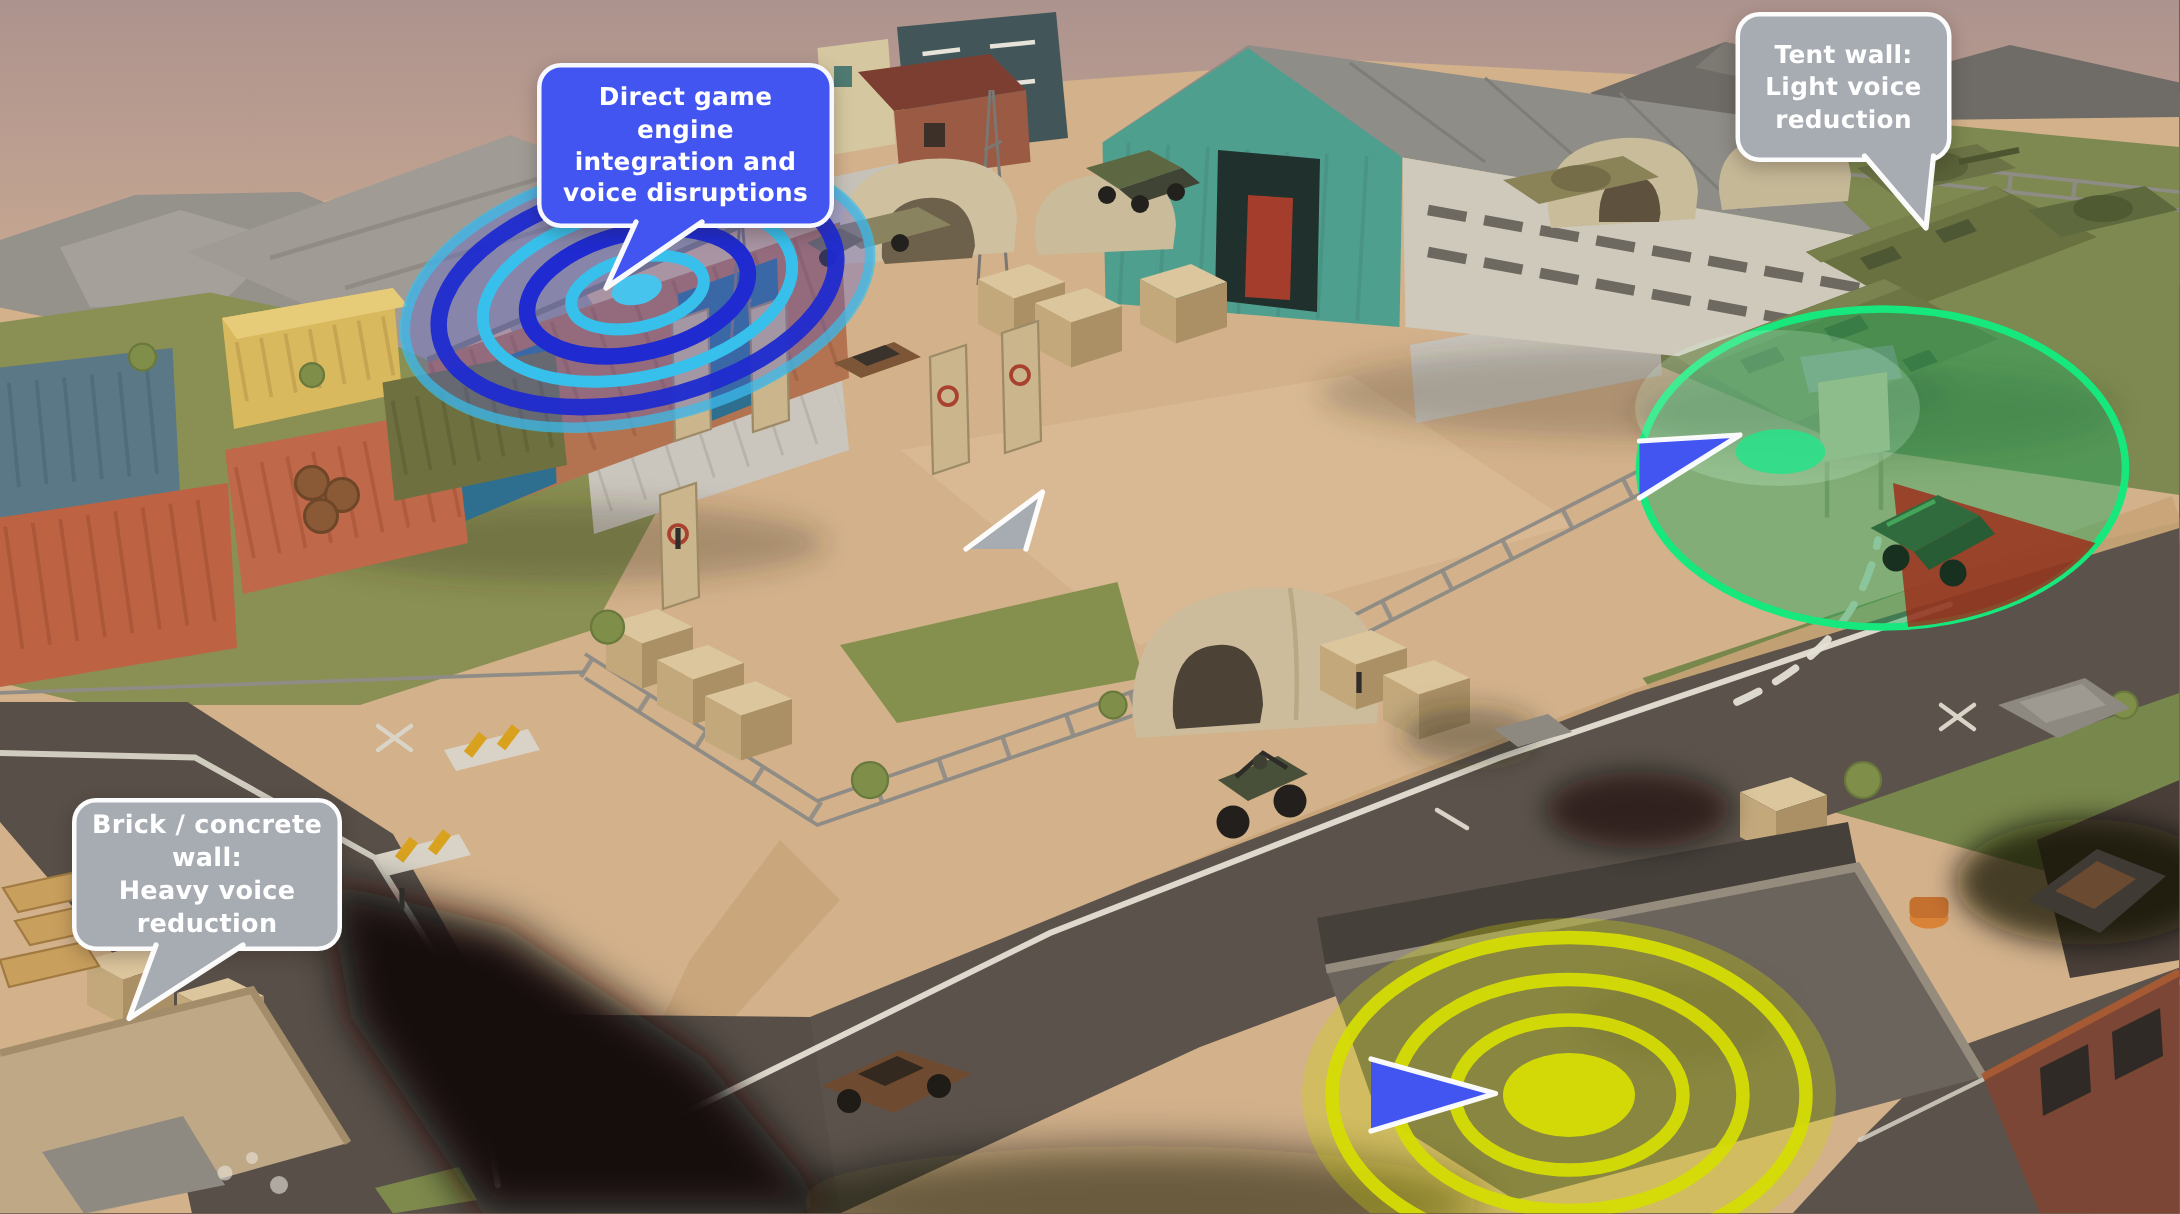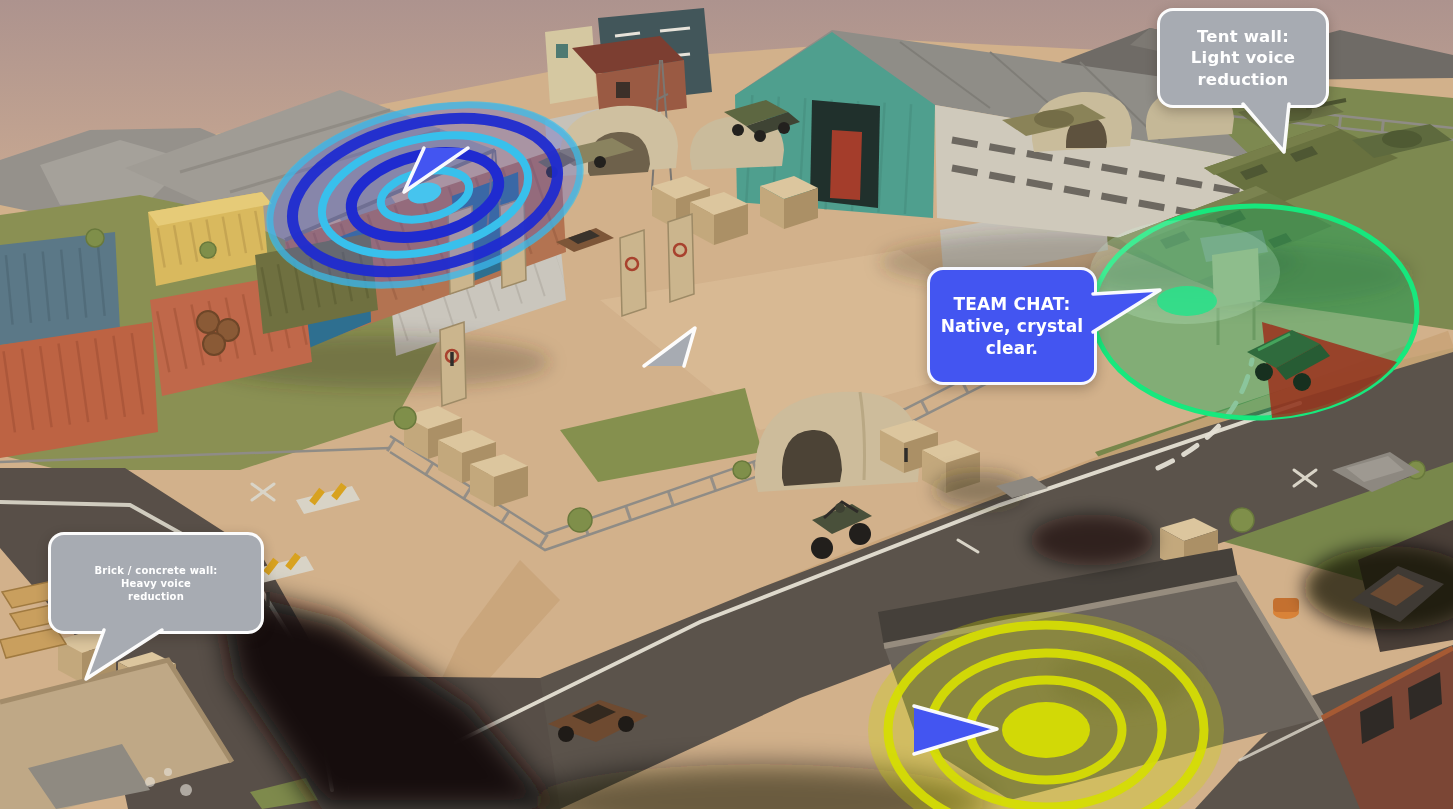--- a/index.html
+++ b/index.html
@@ -9,24 +9,24 @@
   #tails{position:absolute;left:0;top:0;z-index:3;pointer-events:none;}
   .bubble{position:absolute;z-index:2;border-radius:16px;
     border:3px solid rgba(255,255,255,.96);
     display:flex;align-items:center;justify-content:center;text-align:center;
     color:#fff;font-weight:bold;box-sizing:border-box;padding:8px 10px;
     box-shadow:0 4px 12px rgba(40,30,20,.28);letter-spacing:.2px;}
   .bubble.blue{background:#4355f1;}
   .bubble.gray{background:#a7abb2;}
   .bubble .txt{white-space:pre-line;line-height:1.3;}
   #b-engine{left:358px;top:42px;width:198px;height:110px;font-size:16.5px;}
-  #b-tent{left:1157px;top:8px;width:172px;height:100px;font-size:16.5px;}
+  #b-tent{left:1157px;top:8px;width:144px;height:100px;font-size:16.5px;}
   #b-team{left:927px;top:267px;width:170px;height:118px;font-size:17px;}
   #b-env{left:503px;top:362px;width:240px;height:118px;font-size:15.5px;}
-  #b-brick{left:48px;top:532px;width:216px;height:102px;font-size:10px;}
+  #b-brick{left:48px;top:532px;width:180px;height:102px;font-size:17px;}
   #b-enemy{left:618px;top:672px;width:300px;height:126px;font-size:16.5px;}
 </style>
 </head>
 <body>
 
 <div id="canvas">
 
 <svg id="scene" width="1453" height="809" viewBox="0 0 1453 809">
   <defs>
     <linearGradient id="skyGrad" x1="0" y1="0" x2="0" y2="1">
@@ -402,29 +402,29 @@
 
   <g>
     <ellipse cx="1046" cy="730" rx="178" ry="118" fill="rgba(208,214,2,0.30)"></ellipse>
     <ellipse cx="1046" cy="730" rx="158" ry="105" stroke="#d5dc04" stroke-width="9" fill="none" opacity=".95"></ellipse>
     <ellipse cx="1046" cy="730" rx="116" ry="77" stroke="#d5dc04" stroke-width="9" fill="none" opacity=".95"></ellipse>
     <ellipse cx="1046" cy="730" rx="76" ry="50" stroke="#d5dc04" stroke-width="9" fill="none" opacity=".95"></ellipse>
     <ellipse cx="1046" cy="730" rx="44" ry="28" fill="#d5dc04" opacity=".97"></ellipse>
   </g>
 </svg>
 
+<div class="bubble blue" id="b-engine">
+  <div class="txt">Direct game engine
+integration and
+voice disruptions</div>
+</div>
 <div class="bubble gray" id="b-tent">
   <div class="txt">Tent wall:
 Light voice
 reduction</div>
-</div>
-<div class="bubble blue" id="b-team">
-  <div class="txt">TEAM CHAT:
-Native, crystal
-clear.</div>
 </div>
 <div class="bubble gray" id="b-brick">
   <div class="txt">Brick / concrete wall:
 Heavy voice
 reduction</div>
 </div>
 
 <svg id="tails" width="1453" height="809" viewBox="0 0 1453 809">
   <g stroke="rgba(255,255,255,.96)" stroke-width="3.5" stroke-linejoin="round" stroke-linecap="round">
     <path d="M 468,148 L 404,192 L 424,148" fill="#4355f1"></path>

